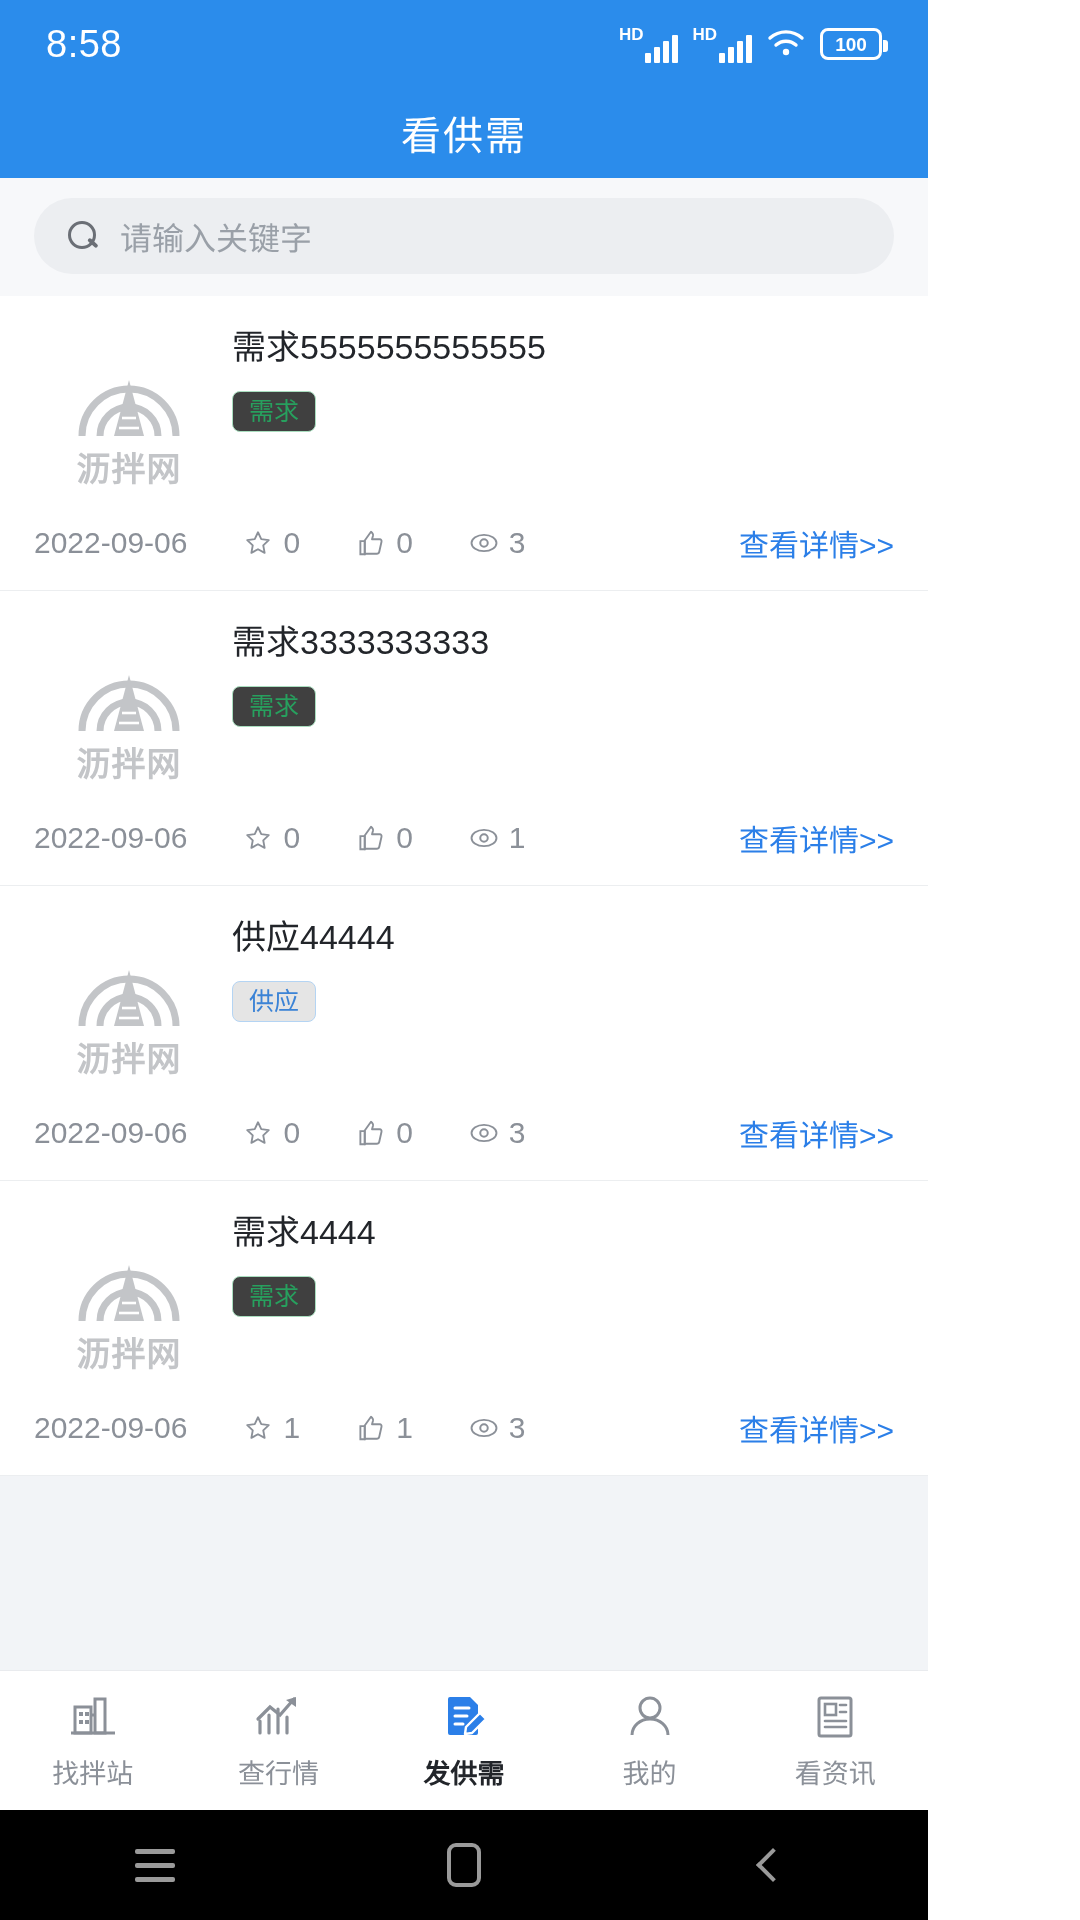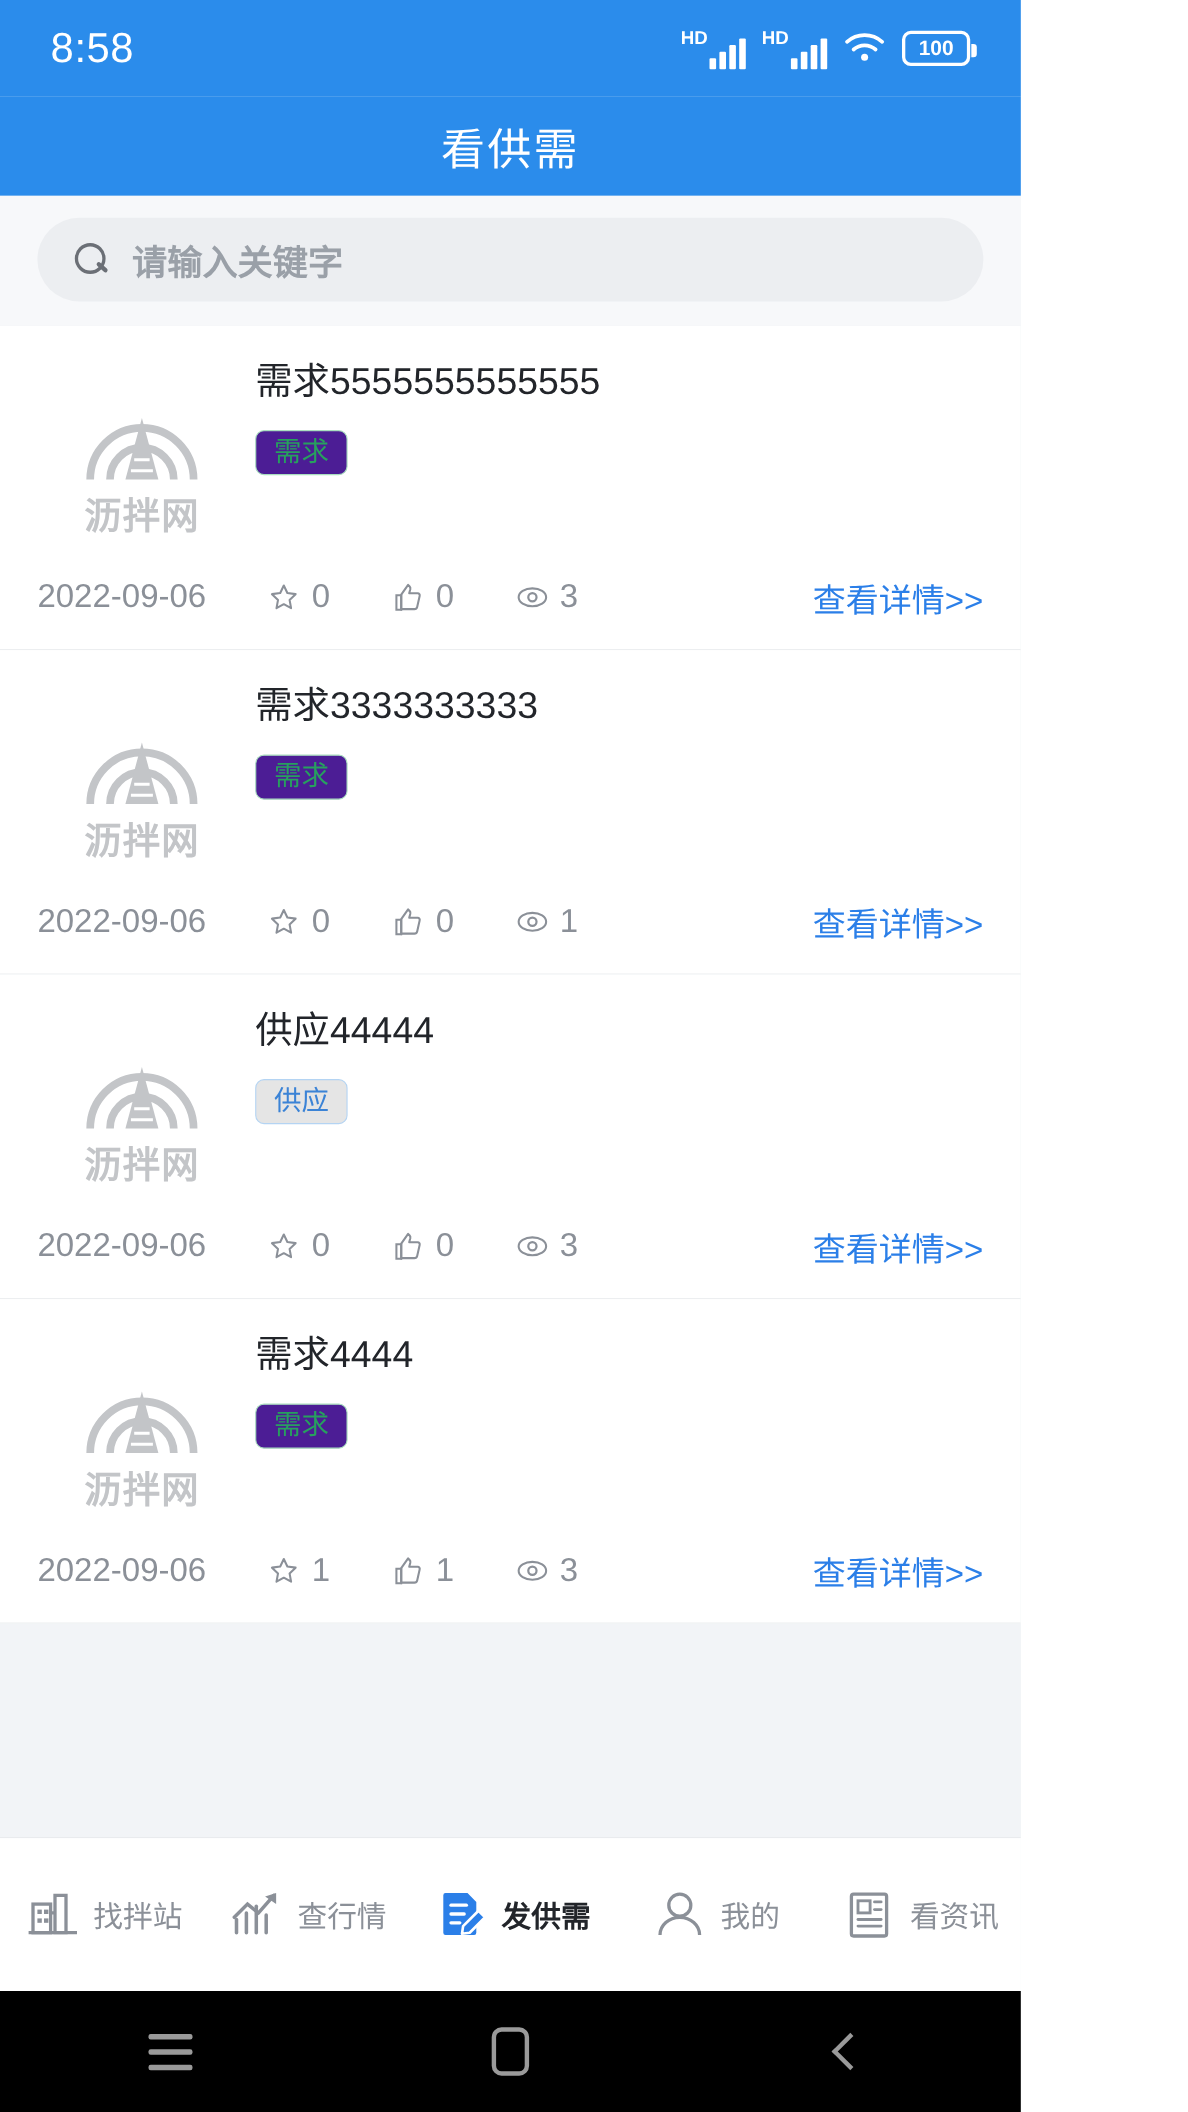--- a/index.html
+++ b/index.html
@@ -34,21 +34,21 @@
   .titlebar {
     height:90px; background:#2b8ceb; color:#fff;
     display:flex; align-items:center; justify-content:center; flex:none;
   }
   .titlebar .t { font-size:40px; letter-spacing:2px; }
 
   
   .searchwrap { background:#f7f8fa; padding:20px 34px 22px; flex:none; }
   .searchbox {
     height:76px; background:#eceef1; border-radius:38px;
-    display:flex; align-items:center; padding:0 34px; gap:22px;font-weight:bold;
+    display:flex; align-items:center; padding:0 34px; gap:22px;
   }
   .mag { width:30px; height:30px; position:relative; flex:none; }
   .mag:before { content:""; position:absolute; left:0; top:0; width:22px; height:22px;
     border:3.5px solid #6b6f76; border-radius:50%; }
   .mag:after { content:""; position:absolute; left:19px; top:20px; width:12px; height:3.5px;
     background:#6b6f76; border-radius:2px; transform:rotate(42deg); }
   .ph { font-size:32px; color:#9aa0a8; }
 
   
   .tabs {
@@ -77,36 +77,36 @@
     align-items:center; justify-content:center; padding-top:16px;
   }
   .logo svg { display:block; }
   .logo .lw { font-size:34px; color:#c3c5c8; letter-spacing:1px; margin-top:2px; font-weight:bold; }
   .card-main { flex:1; padding-left:8px; padding-top:4px; }
   .card-title { font-size:34px; color:#22252a; line-height:1.25; }
   .badge {
     display:inline-block; margin-top:22px; font-size:25px;
     padding:7px 16px; border-radius:8px; line-height:1;
   }
-  .badge.need { color:#27a05e; background:#4c1d95; border:1px solid #a8deбс; border:1px solid #a9debf; }
+  .badge.need { color:#27a05e; background:#404040; border:1px solid #a8deбс; border:1px solid #a9debf; }
   .badge.supply { color:#3b83d6; background:#e5e5e5; border:1px solid #b4d4f3; }
 
   .meta { display:flex; align-items:center; height:94px; }
   .meta .date { font-size:30px; color:#8b9098; }
   .stat { display:flex; align-items:center; gap:10px; font-size:30px; color:#8b9098; }
   .s-gap { width:56px; } .s-gap2 { width:56px; }
   .detail { margin-left:auto; font-size:30px; color:#2b7fe8; }
 
   
   .bottomnav {
     height:140px; background:#fff; border-top:1px solid #e9ebee;
     display:flex; align-items:center; flex:none;
   }
   .nav-item {
-    flex:1; display:flex; flex-direction:row; align-items:center;
+    flex:1; display:flex; flex-direction:column; align-items:center;
     justify-content:center; gap:9px;
   }
   .nav-item .nl { font-size:27px; color:#8b9098; }
   .nav-item.active .nl { color:#22252a; font-weight:bold; }
 
   
   .sysnav { height:110px; background:#000; display:flex; align-items:center; flex:none; }
   .sysbtn { flex:1; display:flex; align-items:center; justify-content:center; }
   .hamb { display:flex; flex-direction:column; gap:9px; }
   .hamb i { display:block; width:40px; height:5px; background:#9a9a9a; border-radius:2px; }

